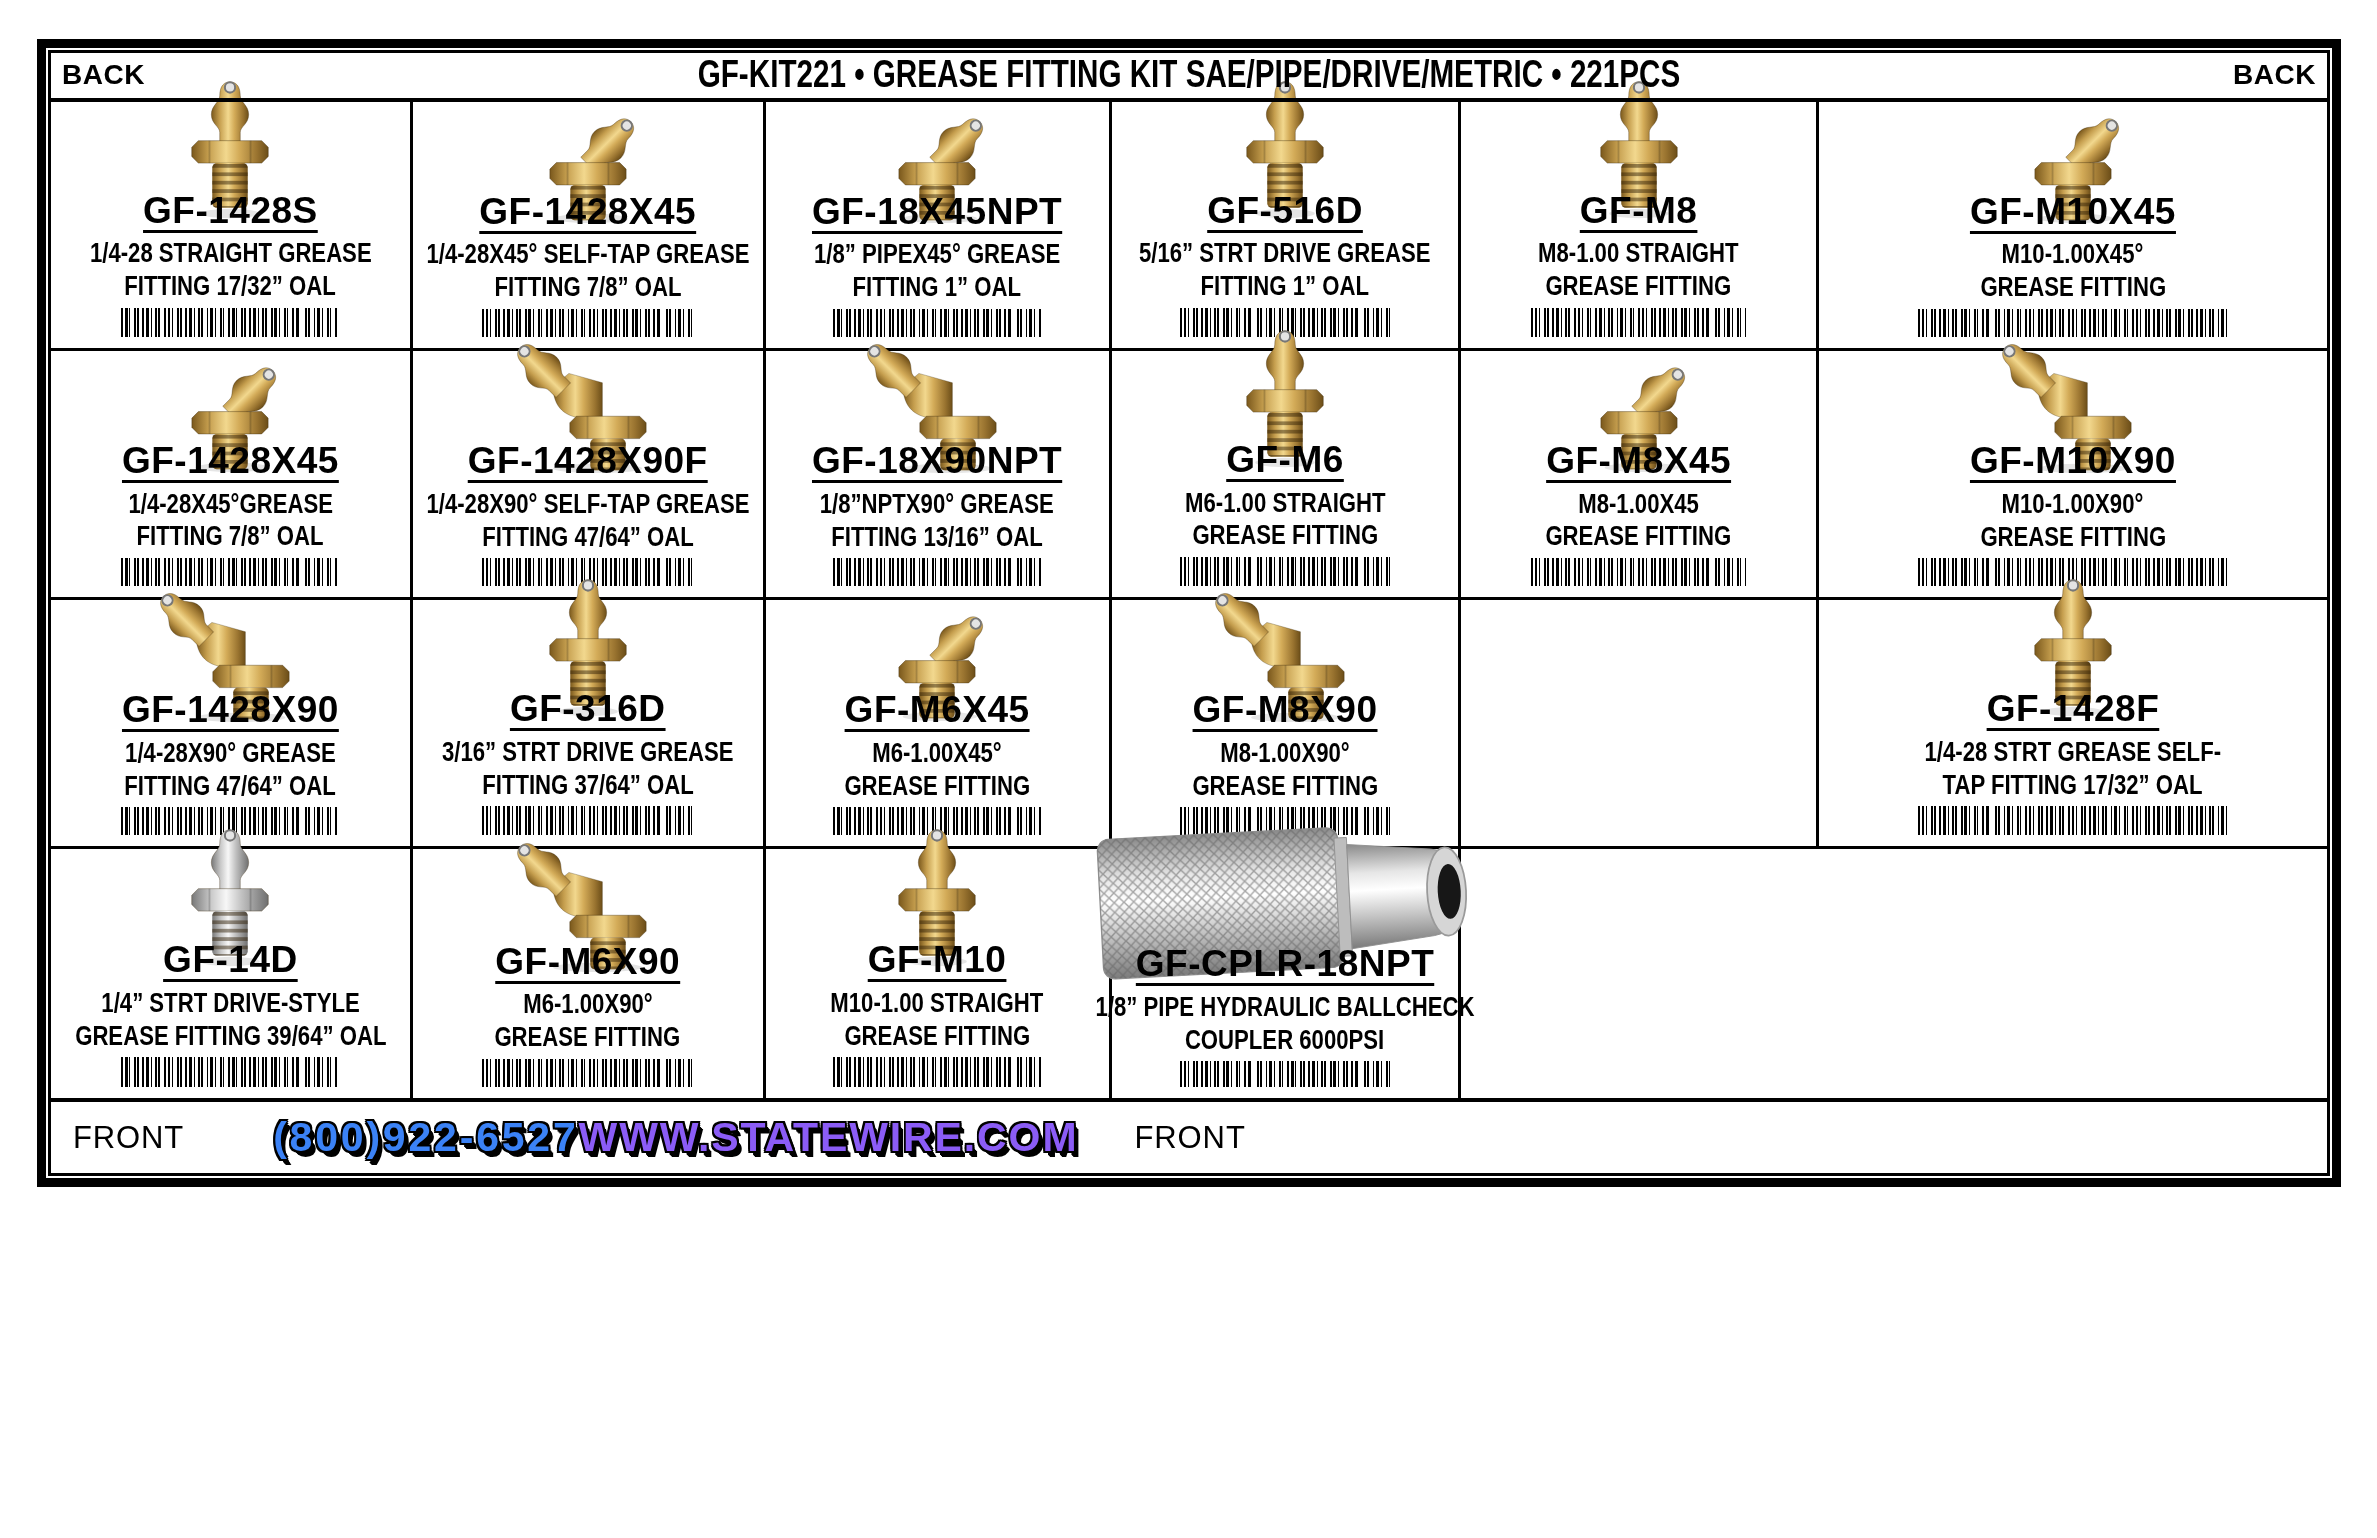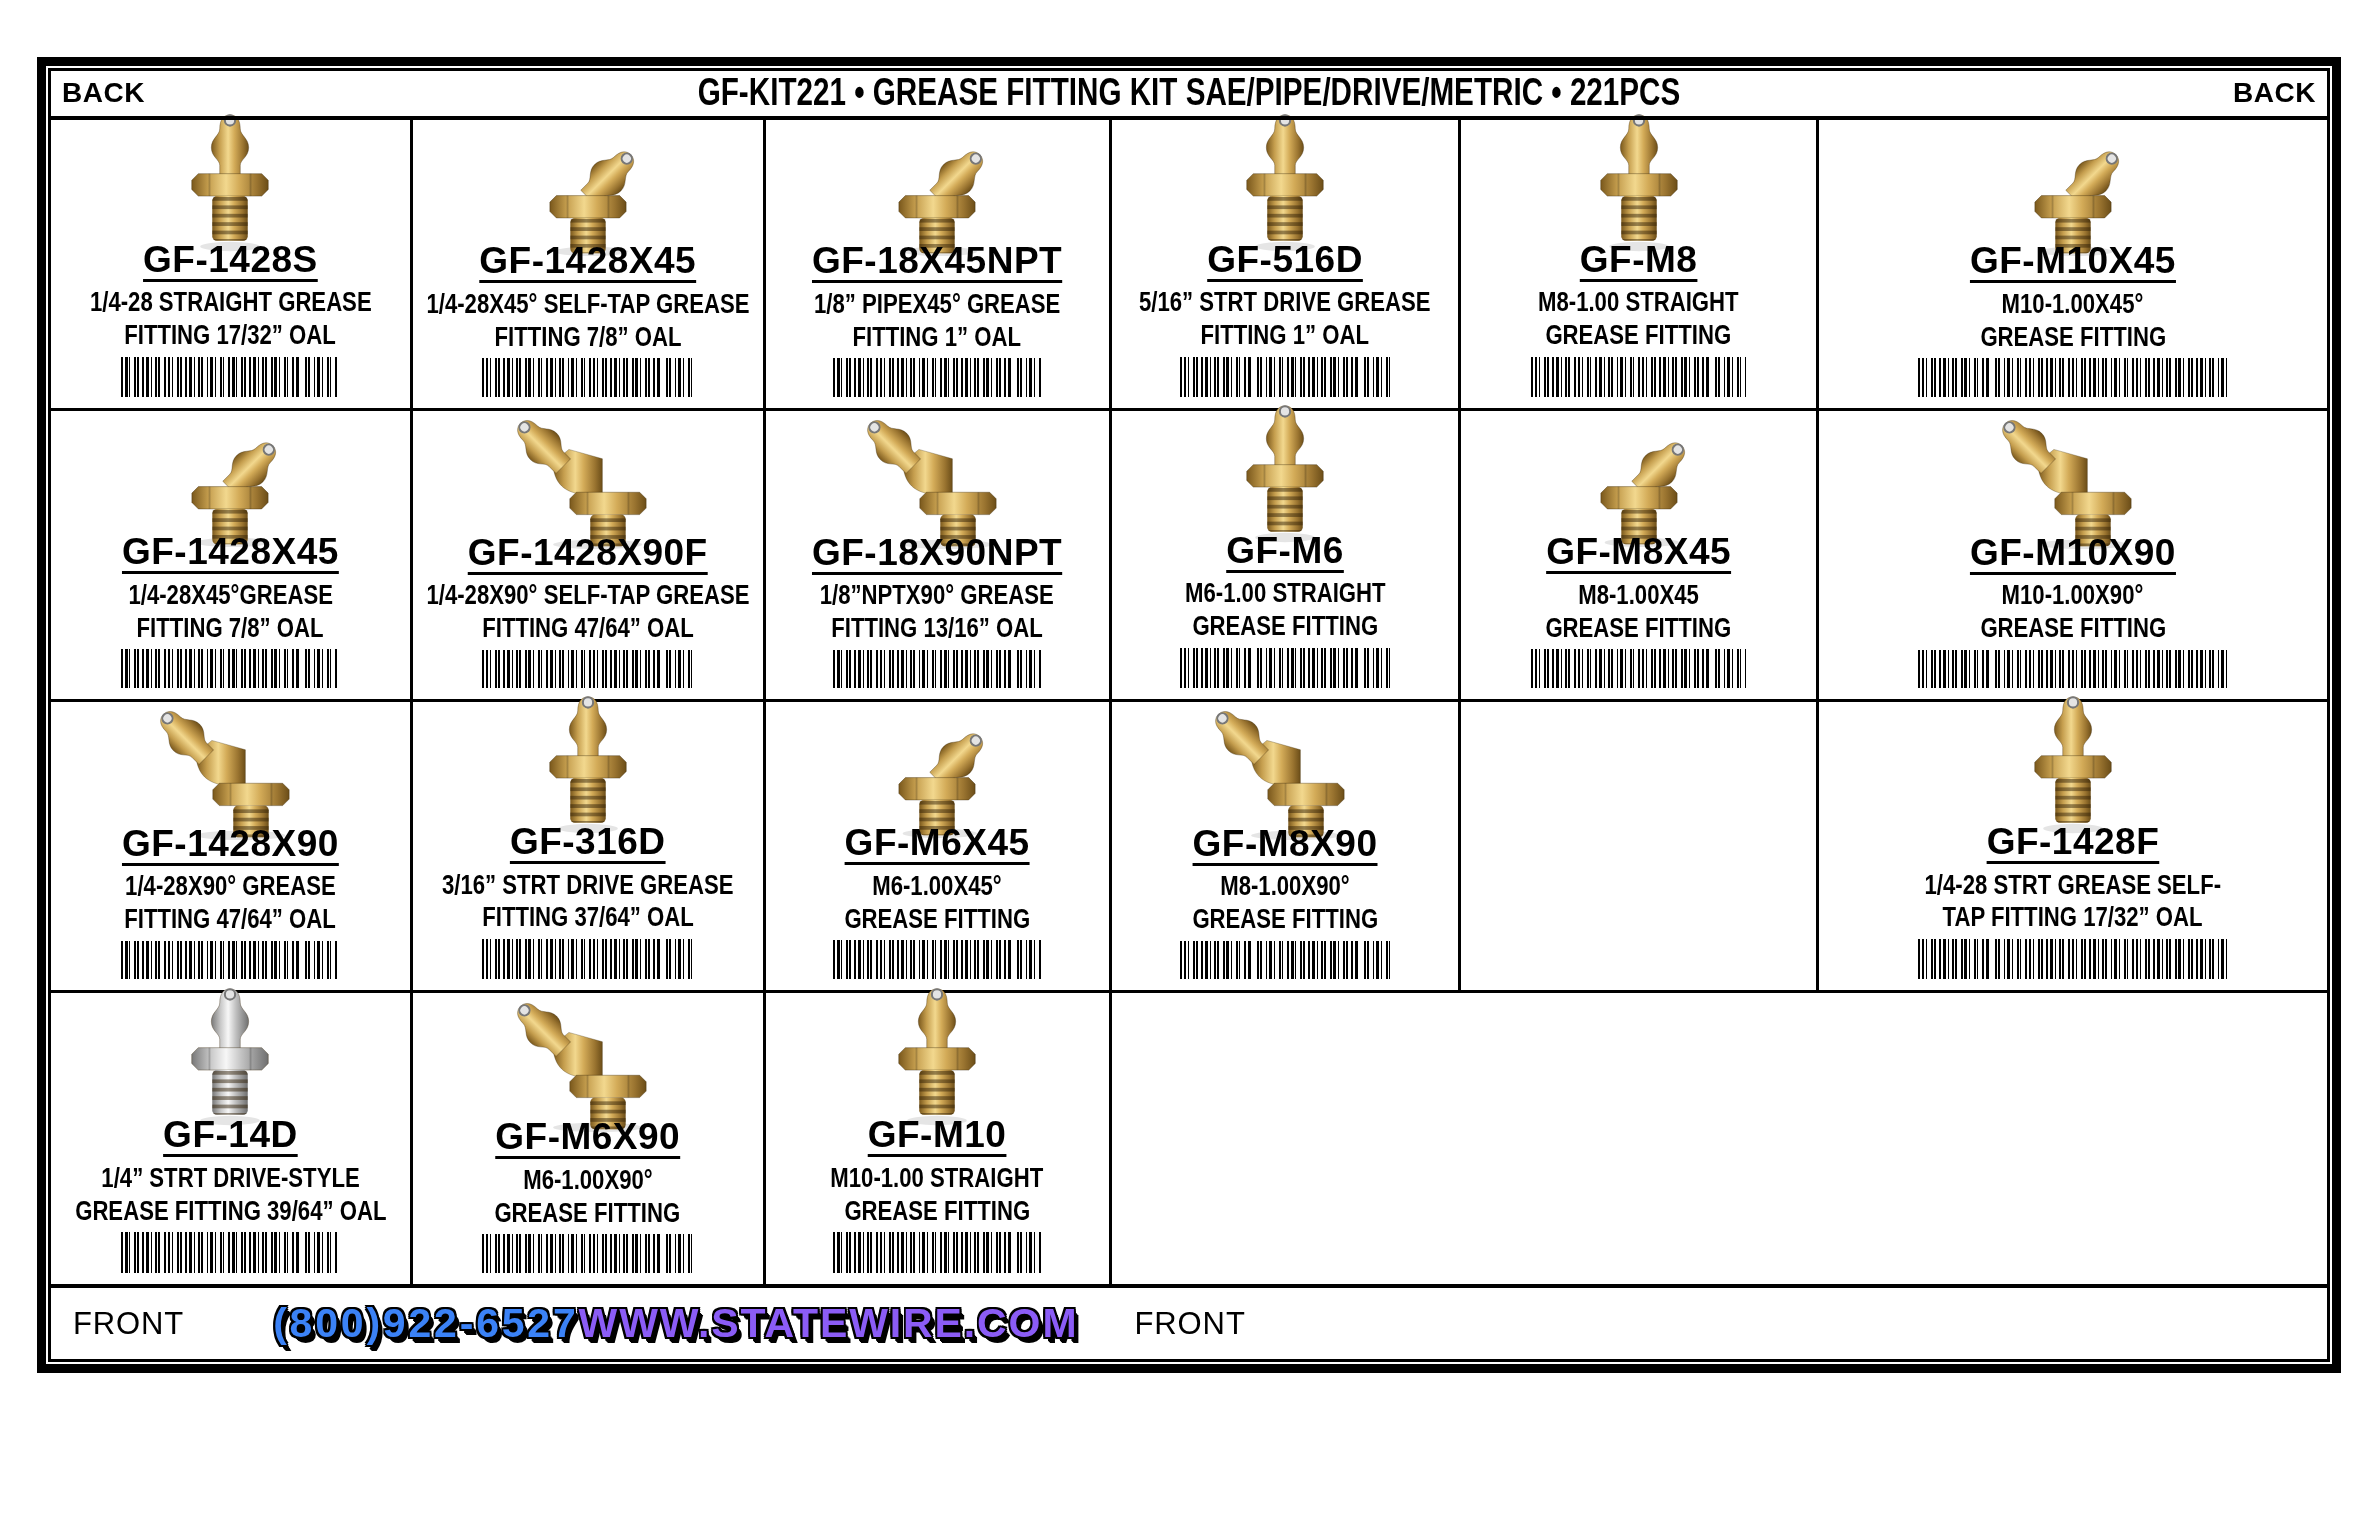--- a/index.html
+++ b/index.html
@@ -1,17 +1,17 @@
 <!DOCTYPE html>
 <html style="font-size:15px"><head>
 <meta charset="utf-8">
 <style>
   html,body{margin:0;padding:0;background:#fff;}
   body{width:2377px;height:1538px;position:relative;font-family:"Liberation Sans",sans-serif;color:#000;}
-  .frame{position:absolute;left:37px;top:39px;width:2304px;height:1316px;border:9.3px solid #000;box-sizing:border-box;margin-top:18px;}
+  .frame{position:absolute;left:37px;top:39px;width:2304px;height:1148px;border:9.3px solid #000;box-sizing:border-box;}
   .frame-inner{position:absolute;inset:1.9px;border:3.7px solid #000;display:flex;flex-direction:column;box-sizing:border-box;}
   
   .hdr{height:45px;flex:0 0 auto;border-bottom:4.7px solid #000;position:relative;display:flex;align-items:center;padding:0 11.2px;}
   .back-label{font-size:28px;font-weight:bold;letter-spacing:0.5px;}
   .hdr-title{position:absolute;left:50%;top:50%;transform:translate(-50%,-52%) scaleX(0.78);white-space:nowrap;font-size:38px;font-weight:bold;}
   .spacer{flex:1;}
   
   .grid{flex:1 1 auto;display:grid;grid-template-columns:386fr 376fr 369fr 373fr 381fr 542fr;grid-template-rows:repeat(4,1fr);min-height:0;}
   .cell{box-sizing:border-box;border-right:3.7px solid #000;border-bottom:3.7px solid #000;display:flex;flex-direction:column;align-items:center;padding:7.5px 3.7px 11.2px;min-height:0;min-width:0;}
   .cell:nth-child(6n){border-right:none;}
@@ -469,20 +469,38 @@
     <line x1="77" y1="65" x2="77" y2="89" stroke="rgba(0,0,0,0.18)" stroke-width="2"></line>
               <rect x="36" y="89" width="38" height="48" rx="5" fill="url(#brassH)"></rect>
     <rect x="36" y="89" width="38" height="48" rx="5" fill="url(#stripes)"></rect>
     </svg>
           </div>
     <div class="part-no">GF-M10</div>
     <div class="desc-line">M10-1.00 STRAIGHT</div>
     <div class="desc-line">GREASE FITTING</div>
     <div class="barcode"></div>
   </div>
+        <div class="cell">
+    <div class="cell-img">
+            <svg width="392" height="168" viewBox="0 0 430 190">
+    <g transform="rotate(-3 215 95)">
+      <rect x="6" y="16" width="272" height="158" rx="13" fill="url(#steelV)" stroke="#8f8f8f" stroke-width="1.5"></rect>
+      <rect x="6" y="16" width="272" height="158" rx="13" fill="url(#knurl)"></rect>
+      <rect x="274" y="28" width="14" height="134" fill="#bdbdbd" stroke="#909090" stroke-width="1"></rect>
+      <path d="M288 36 L382 46 Q414 50 414 95 Q414 140 382 144 L288 154 Z" fill="url(#steelV)" stroke="#8f8f8f" stroke-width="1"></path>
+      <ellipse cx="398" cy="95" rx="22" ry="50" fill="#d6d6d6" stroke="#9a9a9a" stroke-width="2"></ellipse>
+      <ellipse cx="401" cy="95" rx="13" ry="31" fill="#171717"></ellipse>
+    </g>
+  </svg>
+          </div>
+    <div class="part-no">GF-CPLR-18NPT</div>
+    <div class="desc-line">1/8” PIPE HYDRAULIC BALLCHECK</div>
+    <div class="desc-line">COUPLER 6000PSI</div>
+    <div class="barcode"></div>
+  </div>
       </div>
 
     <div class="ftr">
       <div class="front-label">FRONT</div>
       <div class="phone yellow3d" style="color: #3b82f6;">(800)922-6527</div>
       <div class="website yellow3d" style="color: #8b5cf6;">WWW.STATEWIRE.COM</div>
       <div class="front-label">FRONT</div>
     </div>
 
   </div>

